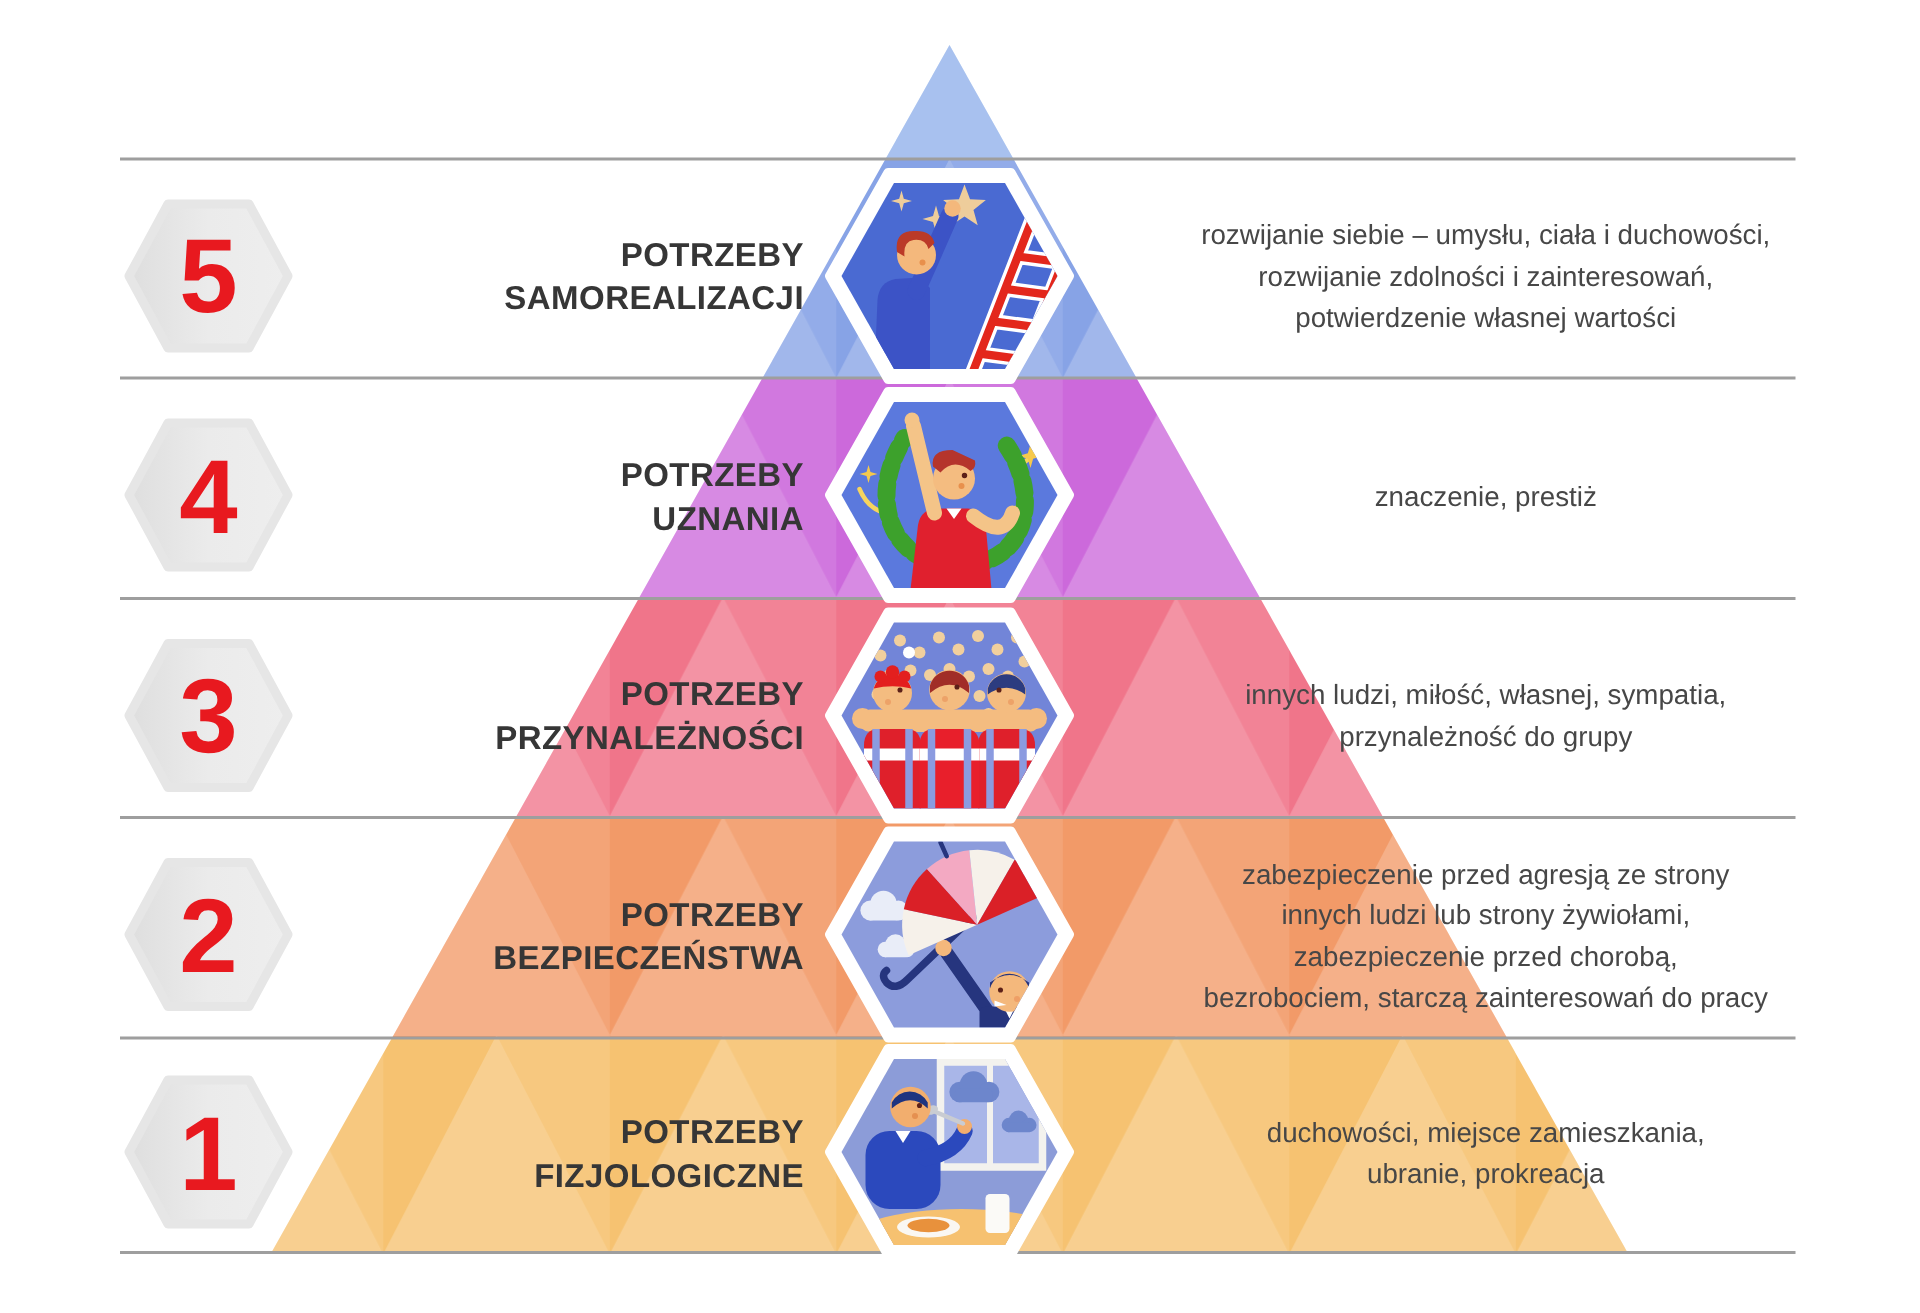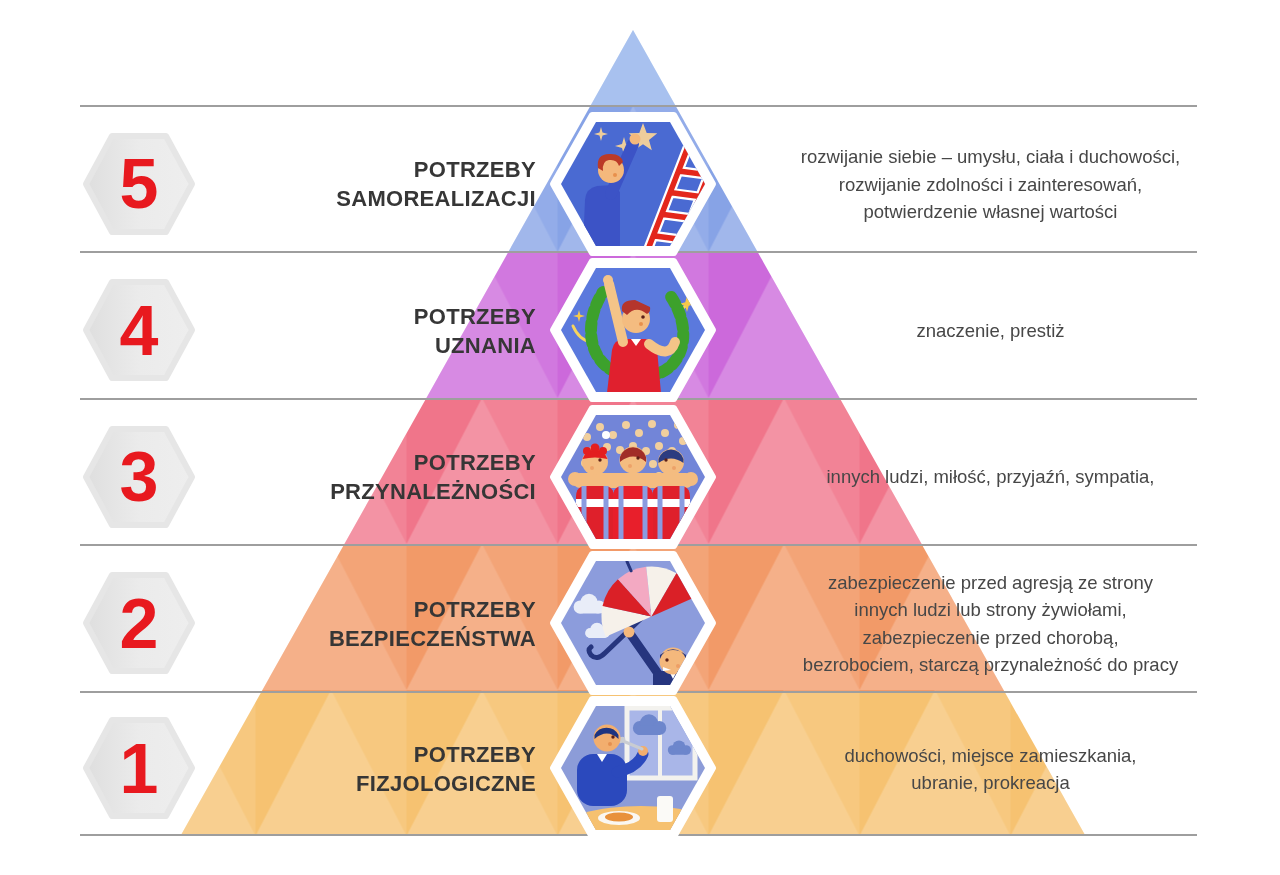--- a/index.html
+++ b/index.html
@@ -267,35 +267,36 @@
   </div>
 </div>
 
 <div class="row" style="top:399px;height:146px;">
   <div class="num">3</div>
   <div class="label">
     <div>POTRZEBY</div>
     <div>PRZYNALEŻNOŚCI</div>
   </div>
   <div class="desc">
-    <div>innych ludzi, miłość, przyjaźń, sympatia,</div>
+    <div>innych ludzi, miłość, własnej, sympatia,</div>
+    <div>przynależność do grupy</div>
   </div>
 </div>
 
 <div class="row" style="top:545px;height:147px;">
   <div class="num">2</div>
   <div class="label">
     <div>POTRZEBY</div>
     <div>BEZPIECZEŃSTWA</div>
   </div>
   <div class="desc">
     <div>zabezpieczenie przed agresją ze strony</div>
     <div>innych ludzi lub strony żywiołami,</div>
     <div>zabezpieczenie przed chorobą,</div>
-    <div>bezrobociem, starczą przynależność do pracy</div>
+    <div>bezrobociem, starczą zainteresowań do pracy</div>
   </div>
 </div>
 
 <div class="row" style="top:692px;height:143px;">
   <div class="num">1</div>
   <div class="label">
     <div>POTRZEBY</div>
     <div>FIZJOLOGICZNE</div>
   </div>
   <div class="desc">

